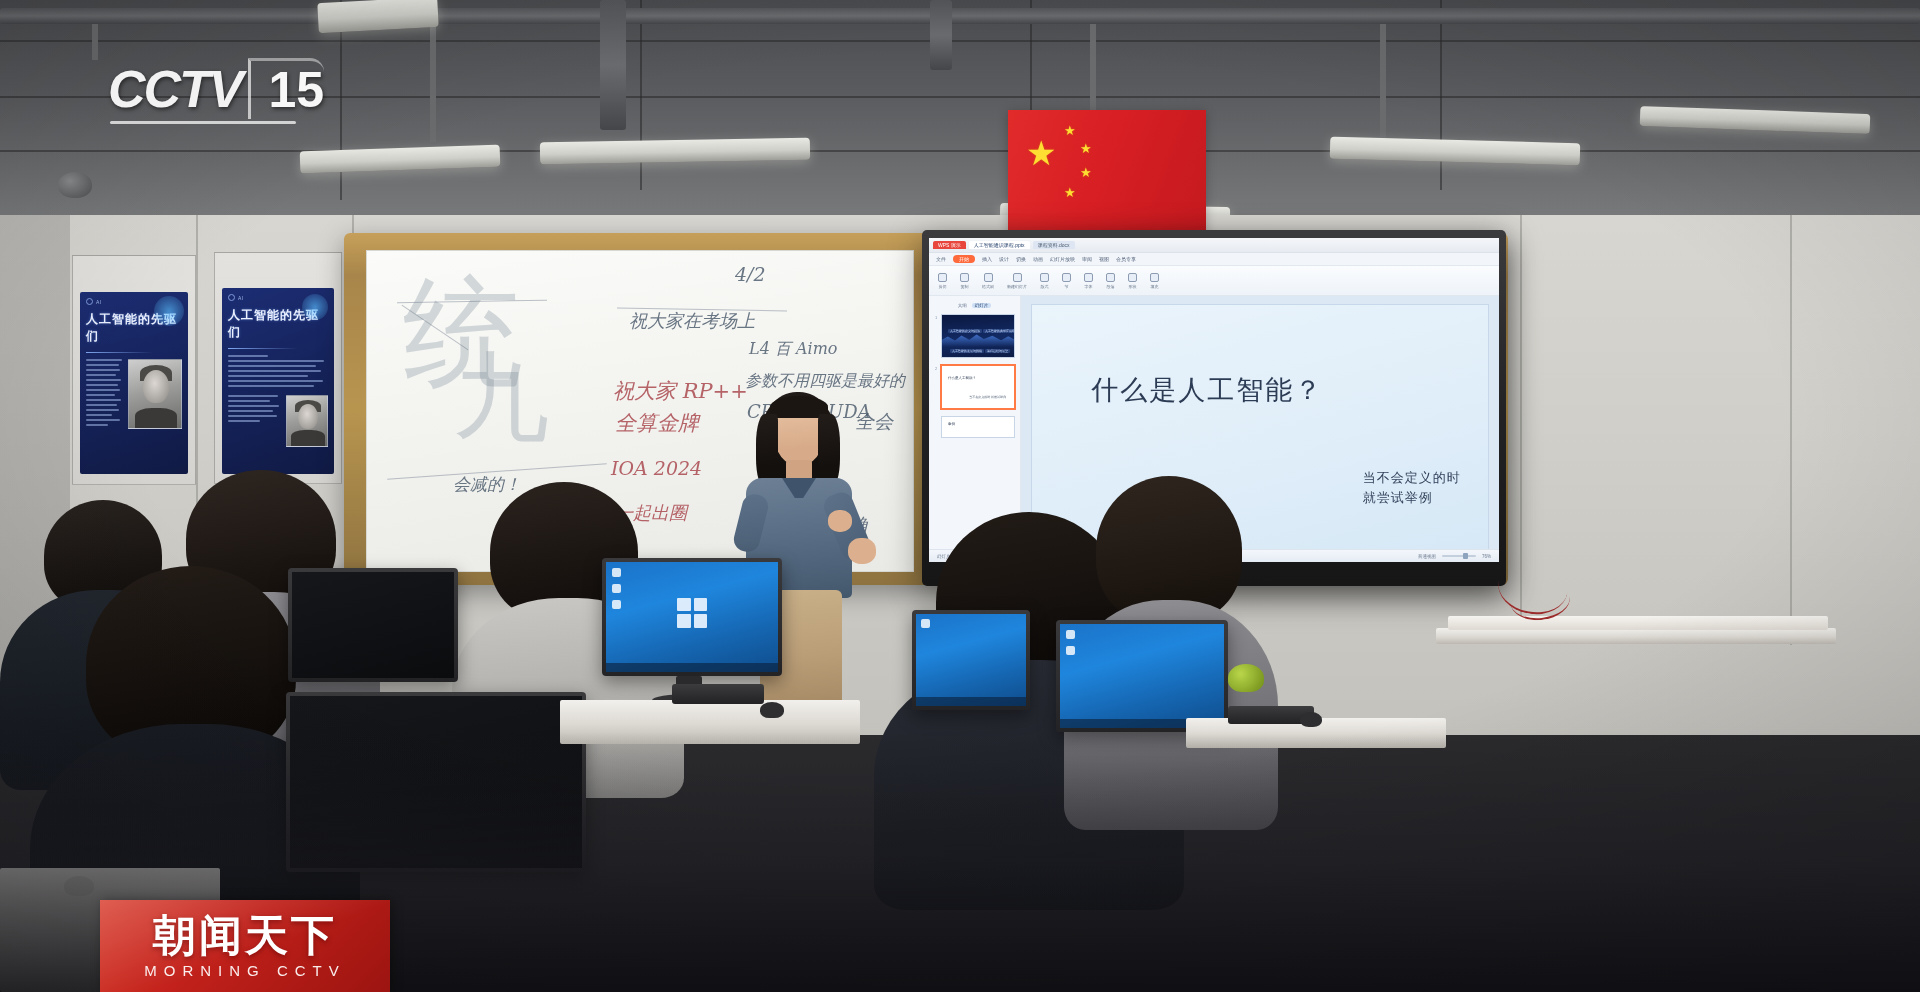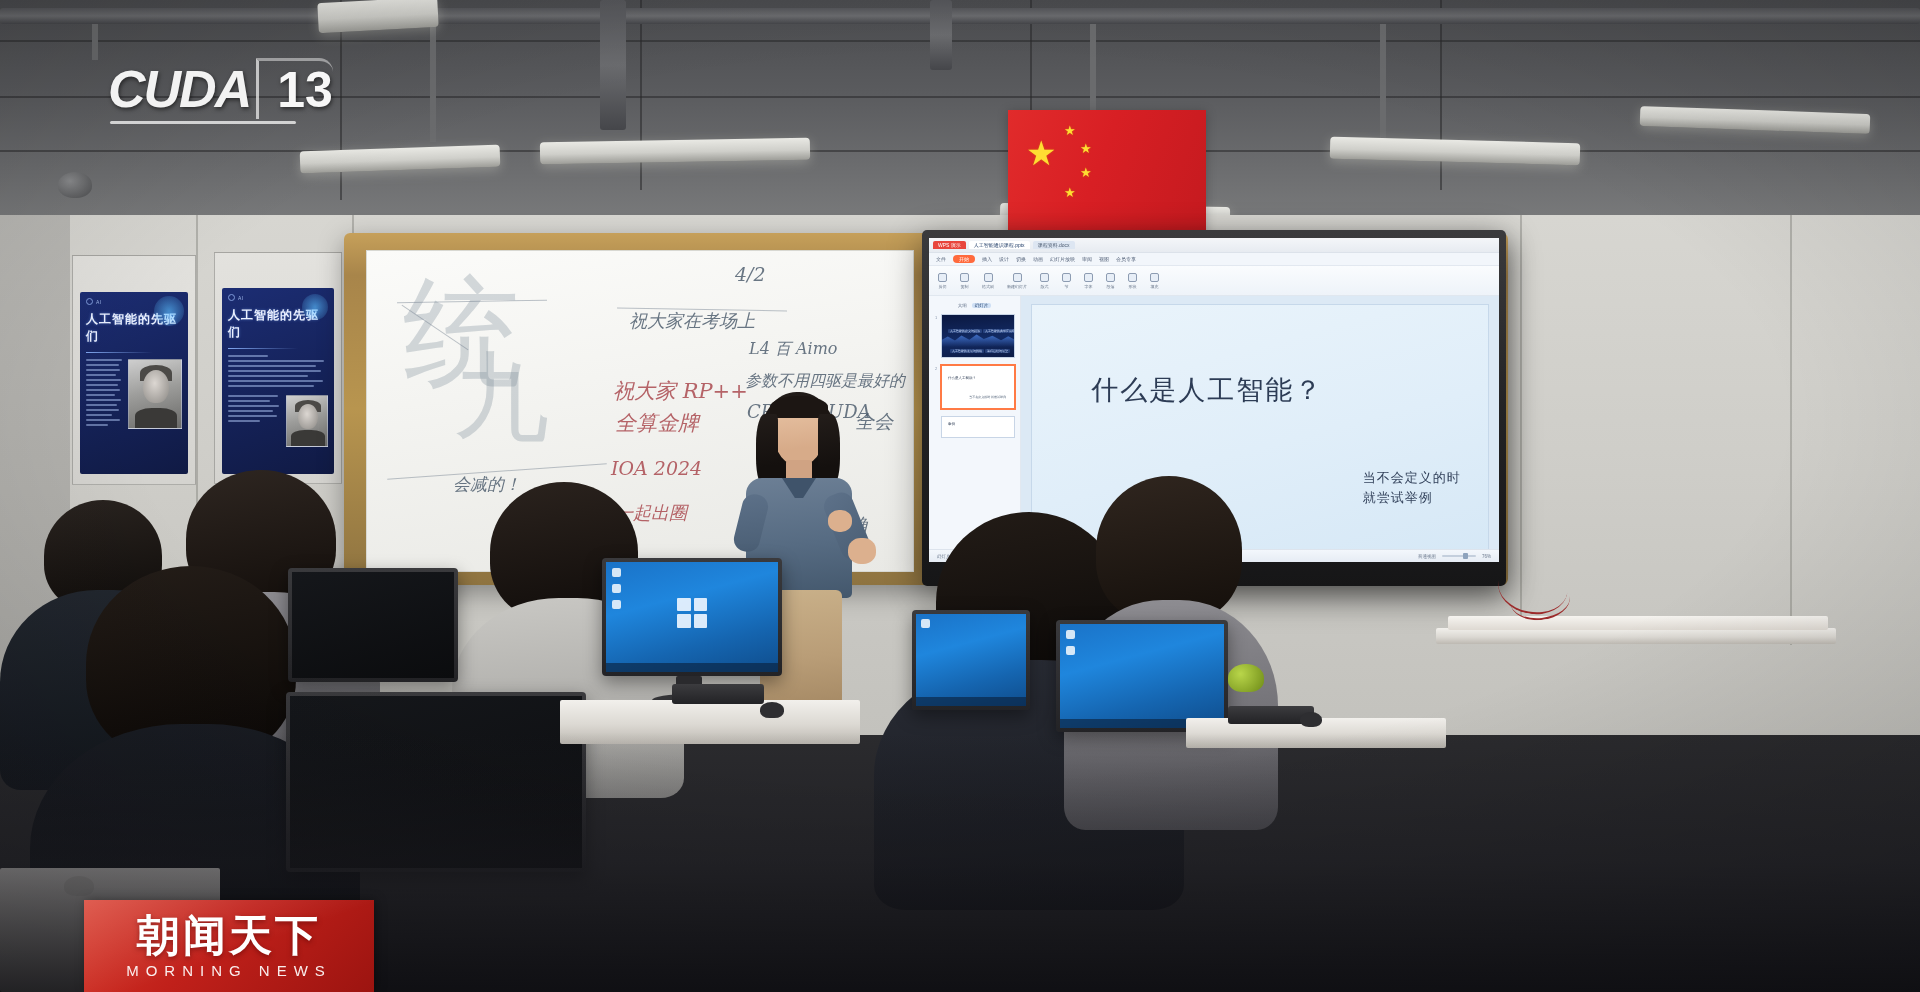--- a/index.html
+++ b/index.html
@@ -439,21 +439,21 @@
     margin: 2px 0 4px 2px; border-radius: 2px;
   }
   .cctv-sub {
     font-size: 30px; color: #f0f0f0; letter-spacing: 18px;
     text-align: center; text-shadow: 1px 2px 4px rgba(0,0,0,.6);
     margin-left: 18px;
   }
 
   
   .lower-third {
-    position: absolute; left: 84px; bottom: 0; width: 1820px; height: 92px;
+    position: absolute; left: 100px; bottom: 0; width: 1820px; height: 92px;
     z-index: 60; display: flex; align-items: stretch;
   }
   .program-badge {
     width: 290px; position: relative;
     background: linear-gradient(135deg,#d83a2b 0%, #c0201a 45%, #9c1410 100%);
     display: flex; flex-direction: column; align-items: center; justify-content: center;
     box-shadow: 2px 0 10px rgba(0,0,0,.35);
   }
   .program-badge::after {
     content: ""; position: absolute; inset: 0;
@@ -842,28 +842,28 @@
   <div class="desk" style="left:0px;top:868px;width:220px;height:124px;background:linear-gradient(180deg,#efece7,#cfcac2);"></div>
   <div class="mouse" style="left:64px;top:876px;width:30px;height:20px;background:#d9d6d0;"></div>
 
   <div class="mouse" style="left:1228px;top:664px;width:36px;height:28px;background:radial-gradient(circle at 35% 35%,#b9d64a,#6d8a16);"></div>
 
   <div class="vignette"></div>
   <div class="floor"></div>
 
   <div class="cctv-logo">
     <div class="cctv-row">
-      <span class="cctv-word">CUDA</span>
+      <span class="cctv-word">CCTV</span>
       <span class="cctv-box">
-        <span class="cctv-num">13</span>
+        <span class="cctv-num">15</span>
       </span>
     </div>
     <div class="cctv-underline"></div>
   </div>
 
   <div class="lower-third">
     <div class="program-badge">
       <div class="program-cn">朝闻天下</div>
-      <div class="program-en">MORNING NEWS</div>
+      <div class="program-en">MORNING CCTV</div>
     </div>
   </div>
 
 </div>
 
 </body></html>

